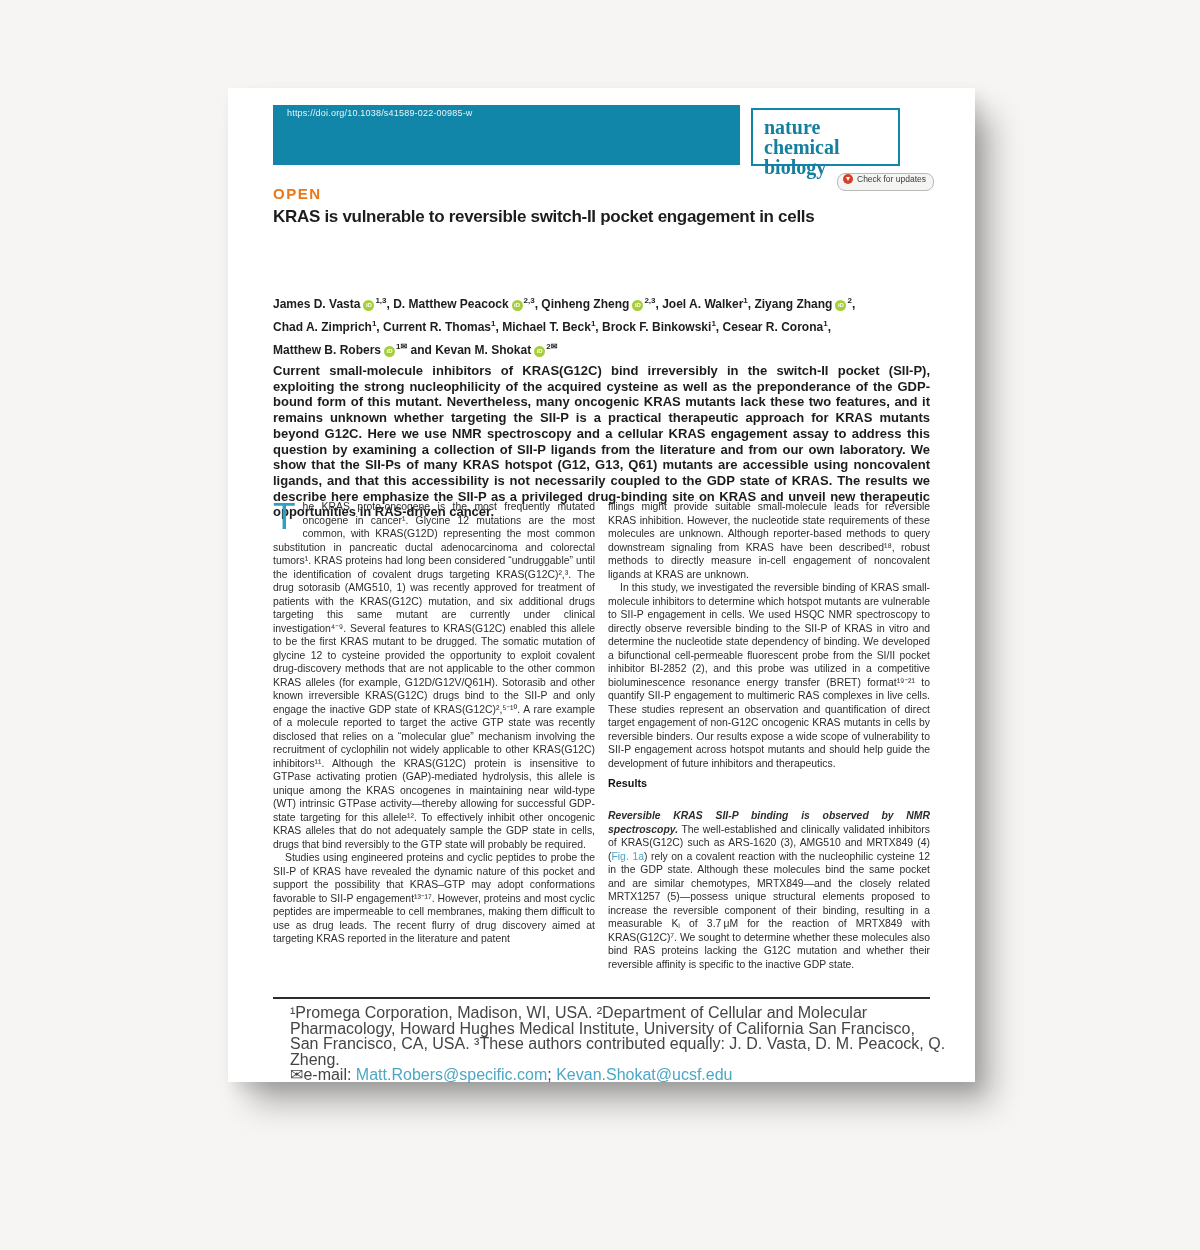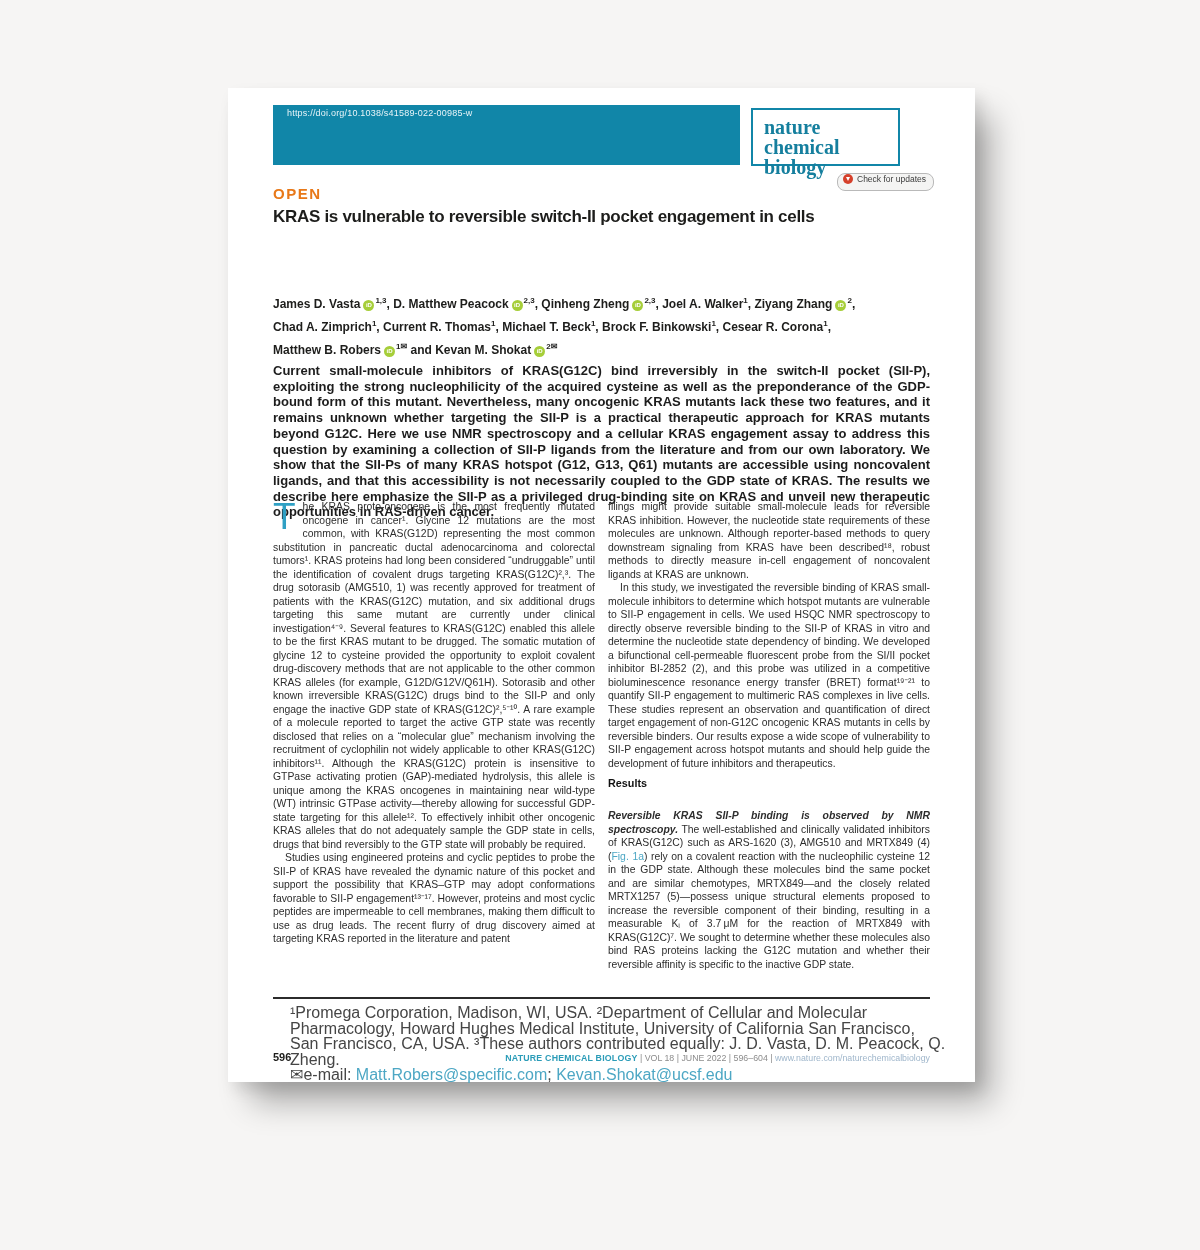--- a/index.html
+++ b/index.html
@@ -161,20 +161,14 @@
     </div>
   </div>
 
   <div class="footnote-rule"></div>
 
   <div class="affiliations">
     <span>¹Promega Corporation, Madison, WI, USA. ²Department of Cellular and Molecular Pharmacology, Howard Hughes Medical Institute, University of California San Francisco, San Francisco, CA, USA. ³These authors contributed equally: J. D. Vasta, D. M. Peacock, Q. Zheng.</span><br>
     <span>✉e-mail: </span><a class="email-link">Matt.Robers@specific.com</a><span>; </span><a class="email-link">Kevan.Shokat@ucsf.edu</a>
   </div>
 
-  <div class="page-footer">
-    <span class="page-num">596</span>
-    <span class="footer-right">
-      <span class="journal-name">NATURE CHEMICAL BIOLOGY</span><span> | VOL 18 | JUNE 2022 | 596–604 | </span><a class="footer-url">www.nature.com/naturechemicalbiology</a>
-    </span>
-  </div>
 
 </div>
 
 </body></html>

